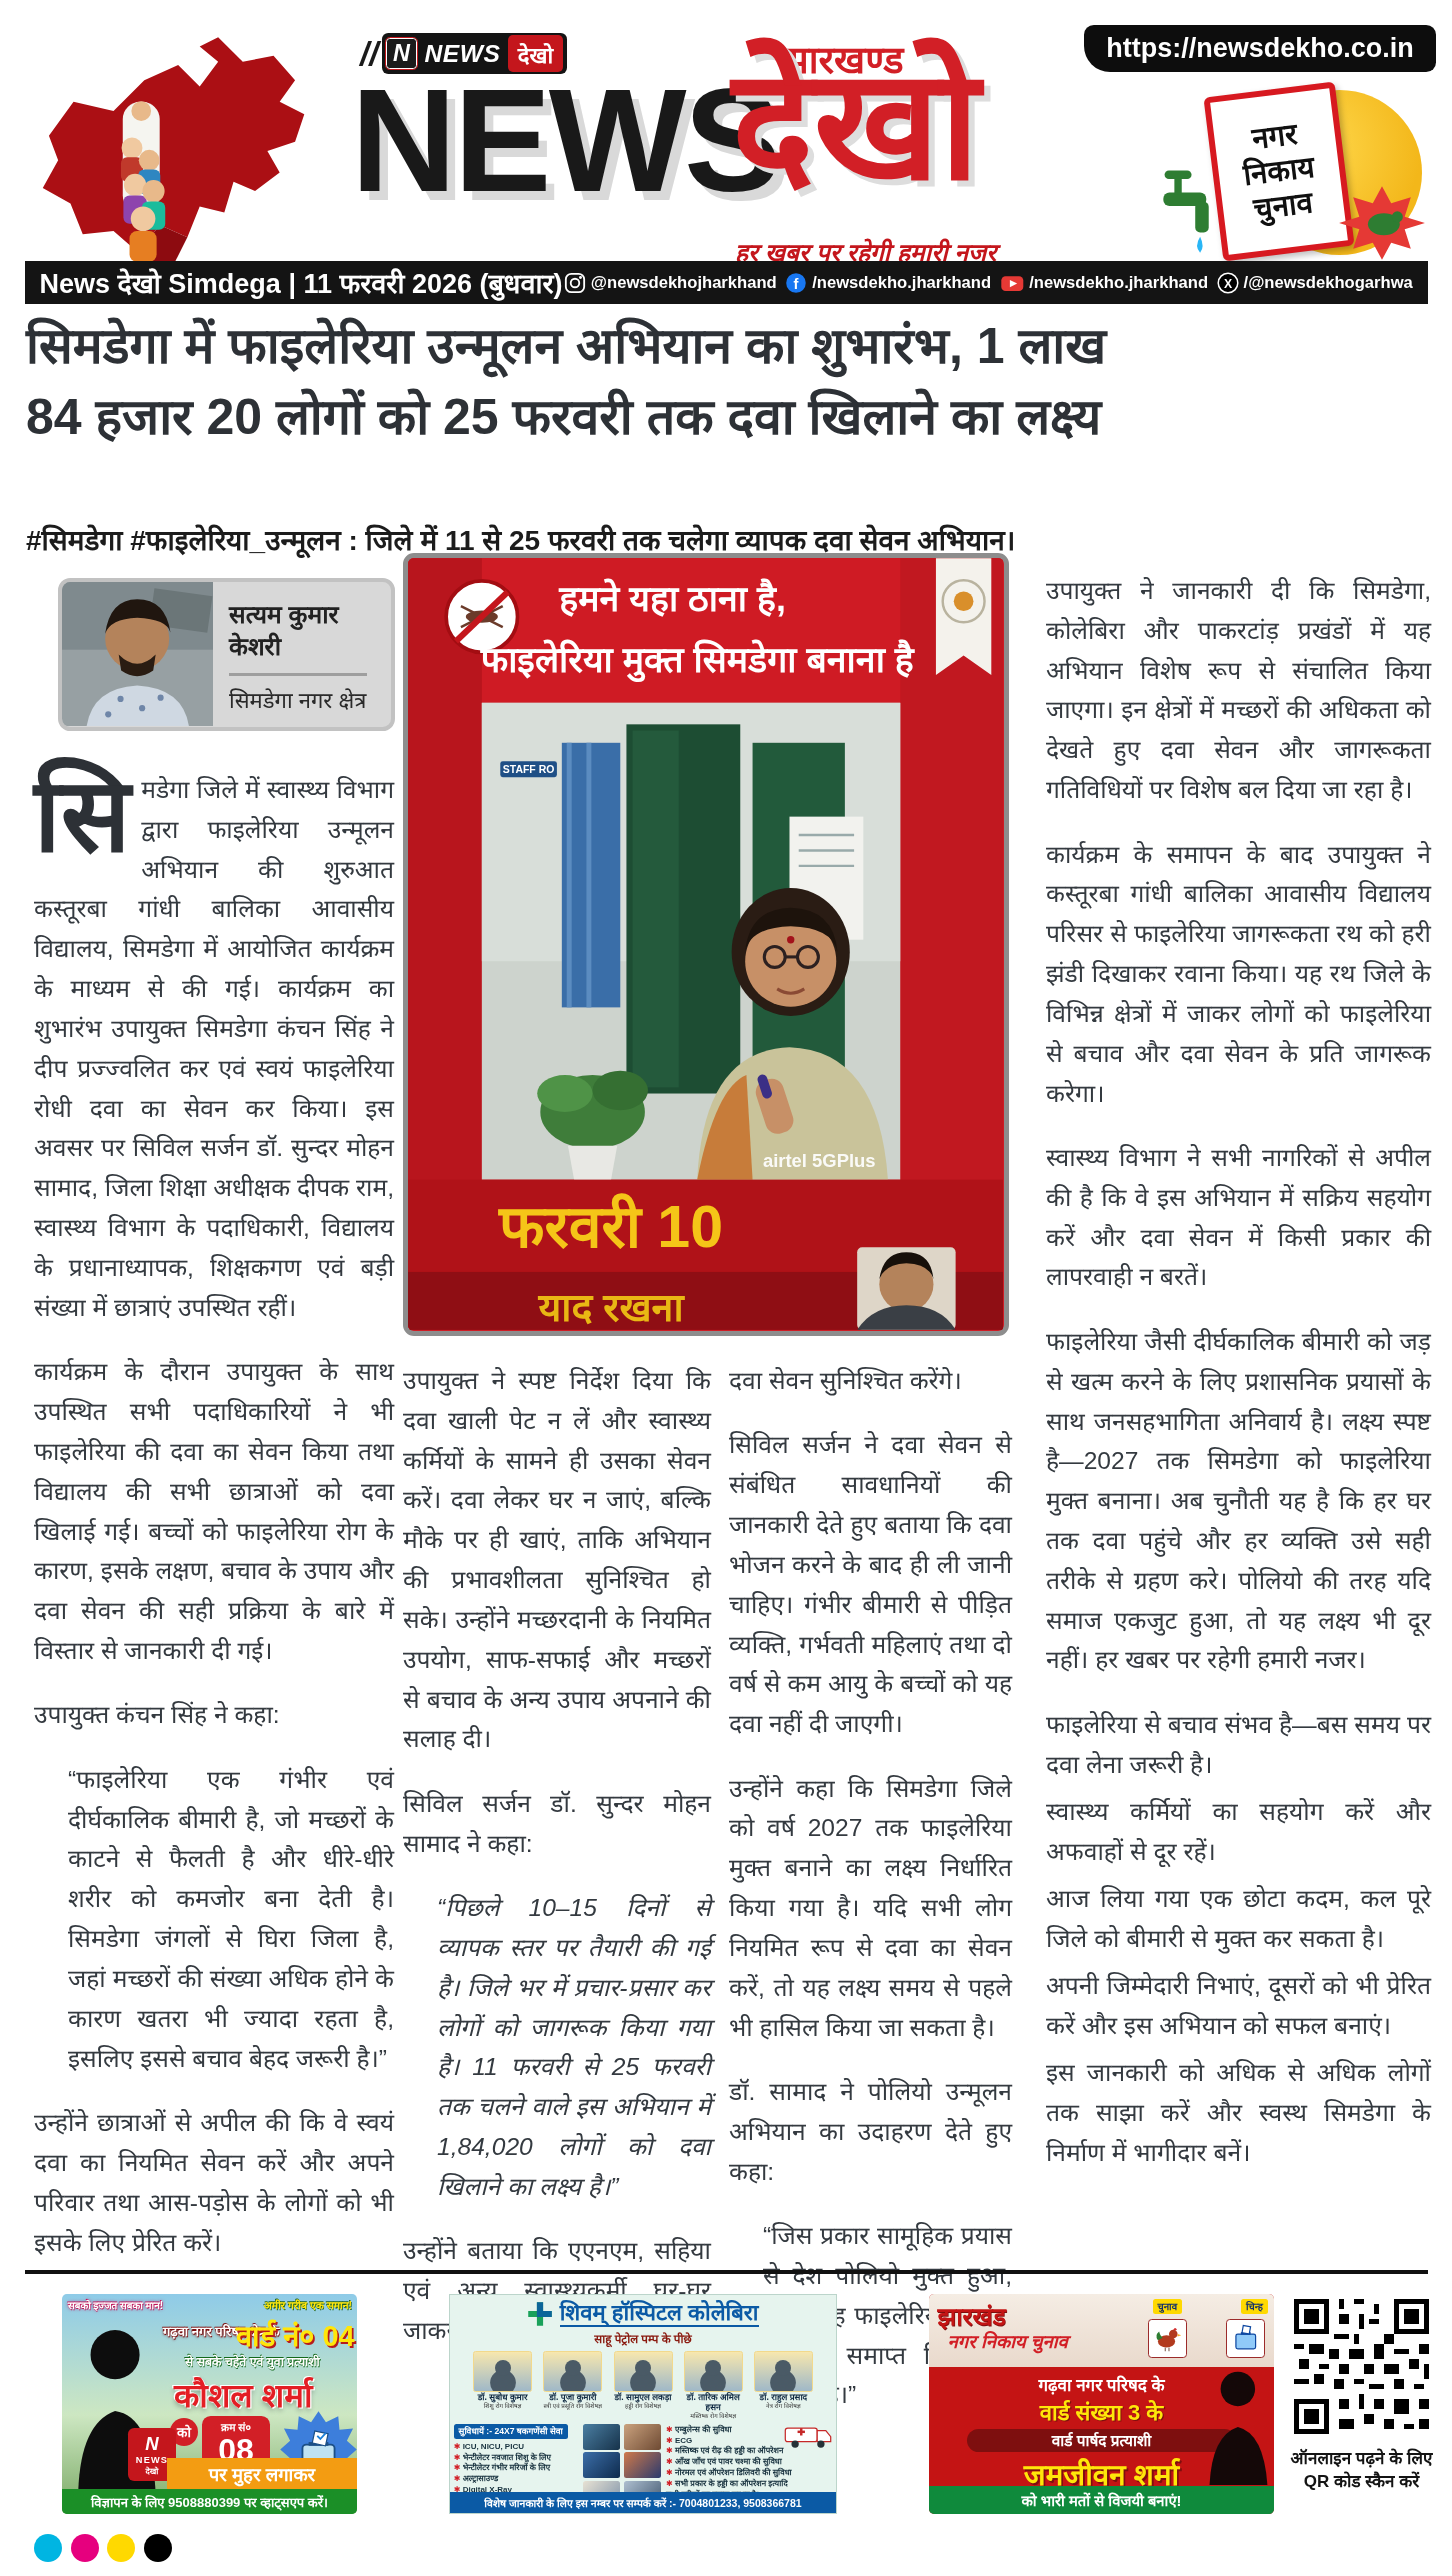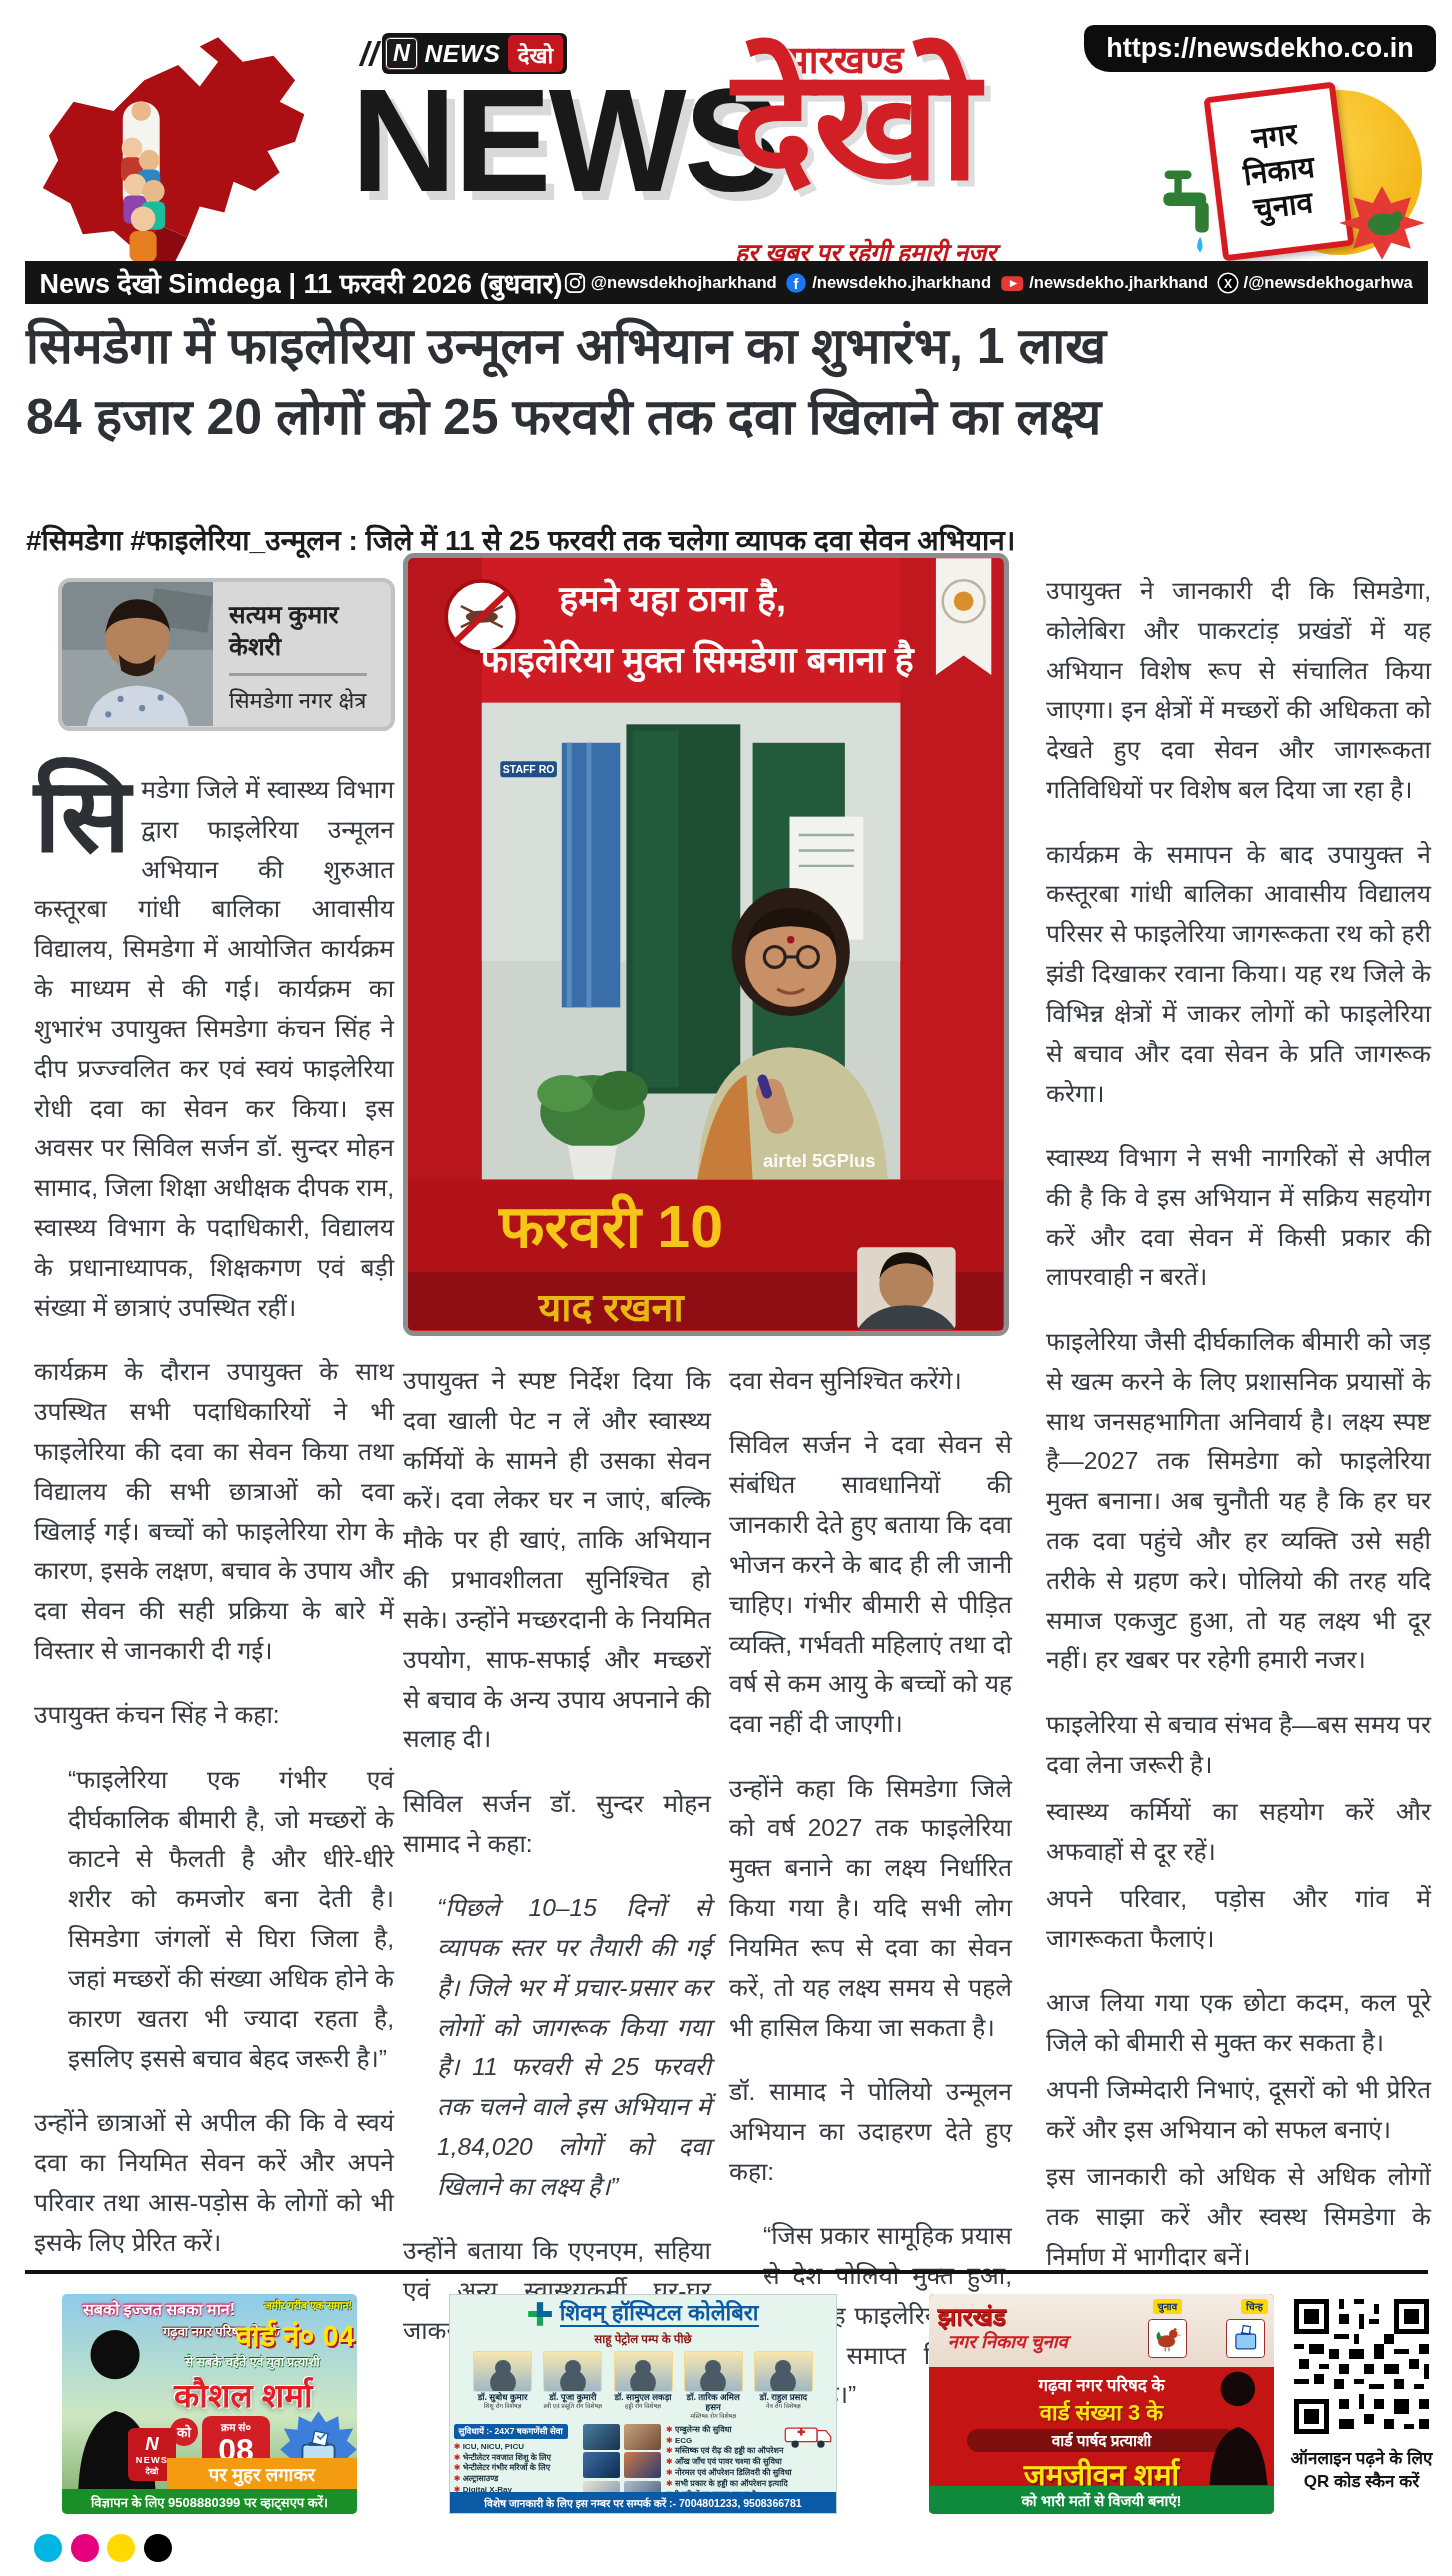--- a/index.html
+++ b/index.html
@@ -57,21 +57,21 @@
   .quote { margin:0 0 24.6px 34px; }
   .quote.italic { font-style:italic; }
   .dropcap { float:left; font-size:103px; line-height:.78; font-weight:800; color:#2d3136; margin:6.2px 11px 0 0; }
 
   
   .photo { position:absolute; left:403px; top:553px; width:606px; height:783px; border:5.5px solid #8d8d8d; border-radius:11px; overflow:hidden; background:#cf1b24; }
 
   
   .rule { position:absolute; left:24.6px; top:2270px; width:1403px; height:3.7px; background:#111; }
   .ad1 { position:absolute; left:62px; top:2294px; width:295px; height:220px; border-radius:4.9px; overflow:hidden; background:linear-gradient(180deg,#8ecbe8 0%,#cde7c2 55%,#79a863 100%); }
-  .ad1-tl { position:absolute; left:21px; top:3.7px; font-size:16px; font-weight:800; color:#fff; text-shadow:0.6px 0.6px 0 #c2185b,-0.6px -0.6px 0 #c2185b,0 0 3.7px #c2185b; }
+  .ad1-tl { position:absolute; left:6px; top:3.7px; font-size:10px; font-weight:800; color:#fff; text-shadow:0.6px 0.6px 0 #c2185b,-0.6px -0.6px 0 #c2185b,0 0 3.7px #c2185b; }
   .ad1-tr { position:absolute; right:4.9px; top:3.7px; font-size:10.5px; font-weight:800; color:#ffe60a; text-shadow:0.6px 0.6px 0 #1b5e20,-0.6px -0.6px 0 #1b5e20; }
   .ad1-line1 { position:absolute; left:73px; top:28px; font-size:13px; font-weight:800; color:#fff; text-shadow:0.6px 0.6px 0 #7b1010,-0.6px -0.6px 0 #7b1010,0 1.2px 2.5px #7b1010;padding-left:28px; }
   .ad1-ward { position:absolute; left:174px; top:21px; font-size:29px; font-weight:900; color:#ffe60a; text-shadow:1.8px 1.8px 0 #b71c1c; }
   .ad1-line2 { position:absolute; left:123px; top:59px; font-size:12.3px; font-weight:800; color:#fff; text-shadow:0.6px 0.6px 0 #14691c,-0.6px -0.6px 0 #14691c; }
   .ad1-name { position:absolute; left:112px; top:78px; font-size:33px; font-weight:900; color:#e31e24; text-shadow:1.2px 1.2px 0 #fff,-1.2px -1.2px 0 #fff,0 2.5px 4.9px rgba(0,0,0,.3); }
   .ad1-ko { position:absolute; left:108px; top:124px; width:28px; height:28px; border-radius:50%; background:#d21f26; color:#fff; font-size:13.5px; font-weight:800; display:flex; align-items:center; justify-content:center; }
   .ad1-shield { position:absolute; left:140px; top:122px; width:68px; height:68px; background:#d21f26; border-radius:8.6px 8.6px 24.6px 24.6px; display:flex; flex-direction:column; align-items:center; color:#fff; }
   .ad1-shield .lbl { font-size:10.5px; font-weight:700; margin-top:3.7px; }
   .ad1-shield .num { font-size:32px; font-weight:900; line-height:1; }
   .ad1-burst { position:absolute; left:217px; top:116px; width:79px; height:79px; }
@@ -357,21 +357,20 @@
     <p class="quote">“जिस प्रकार सामूहिक प्रयास से देश पोलियो मुक्त हुआ, उसी तरह फाइलेरिया को भी जड़ से समाप्त किया जा सकता है।”</p>
   </div>
 
   <div class="col col4">
     <p class="para">उपायुक्त ने जानकारी दी कि सिमडेगा, कोलेबिरा और पाकरटांड़ प्रखंडों में यह अभियान विशेष रूप से संचालित किया जाएगा। इन क्षेत्रों में मच्छरों की अधिकता को देखते हुए दवा सेवन और जागरूकता गतिविधियों पर विशेष बल दिया जा रहा है।</p>
     <p class="para">कार्यक्रम के समापन के बाद उपायुक्त ने कस्तूरबा गांधी बालिका आवासीय विद्यालय परिसर से फाइलेरिया जागरूकता रथ को हरी झंडी दिखाकर रवाना किया। यह रथ जिले के विभिन्न क्षेत्रों में जाकर लोगों को फाइलेरिया से बचाव और दवा सेवन के प्रति जागरूक करेगा।</p>
     <p class="para">स्वास्थ्य विभाग ने सभी नागरिकों से अपील की है कि वे इस अभियान में सक्रिय सहयोग करें और दवा सेवन में किसी प्रकार की लापरवाही न बरतें।</p>
     <p class="para">फाइलेरिया जैसी दीर्घकालिक बीमारी को जड़ से खत्म करने के लिए प्रशासनिक प्रयासों के साथ जनसहभागिता अनिवार्य है। लक्ष्य स्पष्ट है—2027 तक सिमडेगा को फाइलेरिया मुक्त बनाना। अब चुनौती यह है कि हर घर तक दवा पहुंचे और हर व्यक्ति उसे सही तरीके से ग्रहण करे। पोलियो की तरह यदि समाज एकजुट हुआ, तो यह लक्ष्य भी दूर नहीं। हर खबर पर रहेगी हमारी नजर।</p>
     <p class="para tight">फाइलेरिया से बचाव संभव है—बस समय पर दवा लेना जरूरी है।</p>
     <p class="para tight">स्वास्थ्य कर्मियों का सहयोग करें और अफवाहों से दूर रहें।</p>
-    <p class="para">अपने परिवार, पड़ोस और गांव में जागरूकता फैलाएं।</p>
     <p class="para tight">आज लिया गया एक छोटा कदम, कल पूरे जिले को बीमारी से मुक्त कर सकता है।</p>
     <p class="para tight">अपनी जिम्मेदारी निभाएं, दूसरों को भी प्रेरित करें और इस अभियान को सफल बनाएं।</p>
     <p class="para">इस जानकारी को अधिक से अधिक लोगों तक साझा करें और स्वस्थ सिमडेगा के निर्माण में भागीदार बनें।</p>
   </div>
 
   <div class="rule"></div>
 
   <div class="ad1">
     <div class="ad1-tl">सबको इज्जत सबका मान!</div>
     <div class="ad1-tr">अमीर गरीब एक समान!</div>

